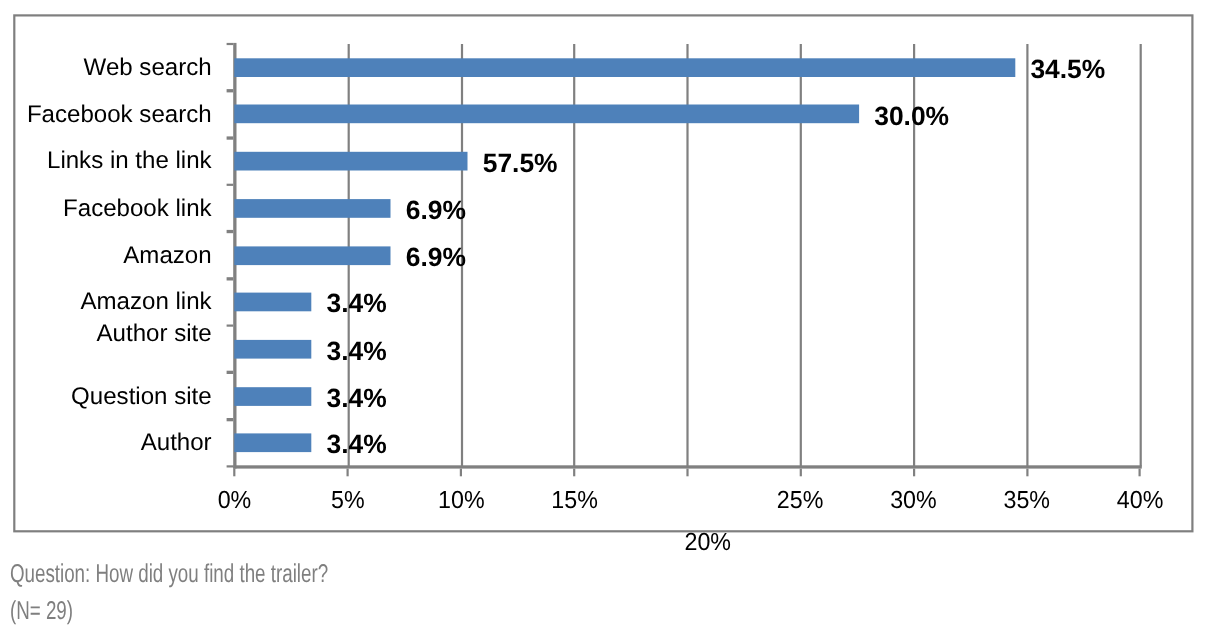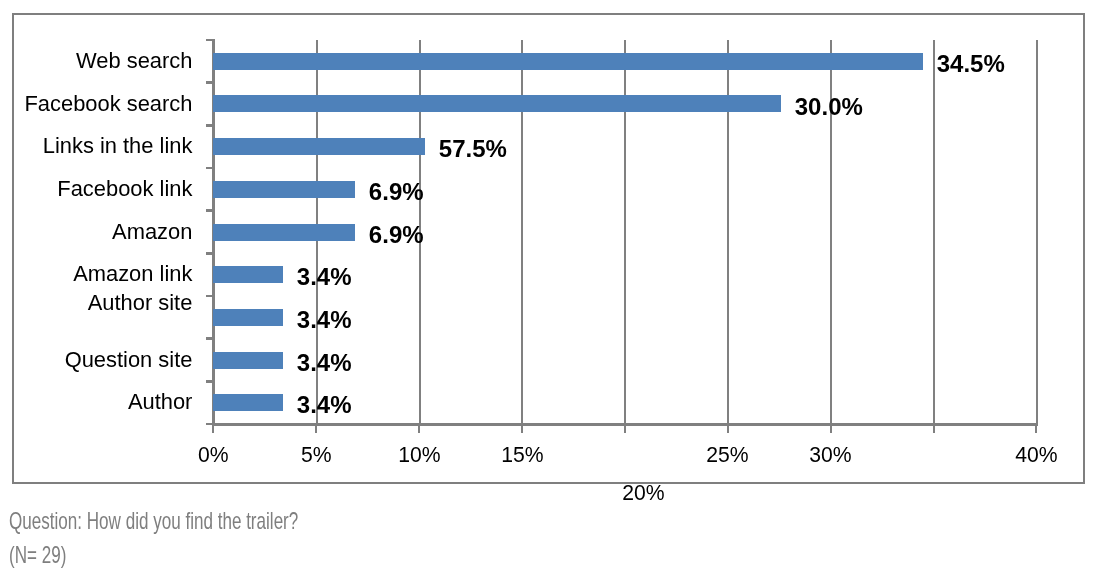--- a/index.html
+++ b/index.html
@@ -71,20 +71,21 @@
       <div class="xtick-label" style="left: 349.15px; width: 140px; top: 443.6px;"><span>10%</span></div>
       <div class="tick-x" style="left: 521.025px; top: 426.1px; height: 7px; background: rgb(128, 128, 128);"></div>
       <div class="xtick-label" style="left: 452.025px; width: 140px; top: 443.6px;"><span>15%</span></div>
       <div class="tick-x" style="left: 623.9px; top: 426.1px; height: 7px; background: rgb(128, 128, 128);"></div>
       <div class="xtick-label" style="left: 573px; width: 140px; top: 443.6px; margin-top: 38px;"><span>20%</span></div>
       <div class="tick-x" style="left: 726.775px; top: 426.1px; height: 7px; background: rgb(128, 128, 128);"></div>
       <div class="xtick-label" style="left: 657.775px; width: 140px; top: 443.6px;"><span>25%</span></div>
       <div class="tick-x" style="left: 829.65px; top: 426.1px; height: 7px; background: rgb(128, 128, 128);"></div>
       <div class="xtick-label" style="left: 760.65px; width: 140px; top: 443.6px;"><span>30%</span></div>
       <div class="tick-x" style="left: 932.525px; top: 426.1px; height: 7px; background: rgb(128, 128, 128);"></div>
+      <div class="xtick-label" style="left: 863.525px; width: 140px; top: 443.6px;"><span>35%</span></div>
       <div class="tick-x" style="left: 1035.4px; top: 426.1px; height: 7px; background: rgb(128, 128, 128);"></div>
       <div class="xtick-label" style="left: 966.4px; width: 140px; top: 443.6px;"><span>40%</span></div>
       <div class="bar" style="left: 213.4px; top: 52.7444px; width: 709.837px; height: 17px; background: rgb(78, 129, 186);"></div>
       <div class="bar-label" style="left: 936.737px; top: 51.9444px;">34.5%</div>
       <div class="cat-label" style="left: 0px; width: 192.4px; top: 49.9444px;">Web search</div>
       <div class="bar" style="left: 213.4px; top: 95.4333px; width: 567.87px; height: 17px; background: rgb(78, 129, 186);"></div>
       <div class="bar-label" style="left: 794.77px; top: 94.6333px;">30.0%</div>
       <div class="cat-label" style="left: 0px; width: 192.4px; top: 92.6333px;">Facebook search</div>
       <div class="bar" style="left: 213.4px; top: 138.122px; width: 211.922px; height: 17px; background: rgb(78, 129, 186);"></div>
       <div class="bar-label" style="left: 438.822px; top: 137.322px;">57.5%</div>

